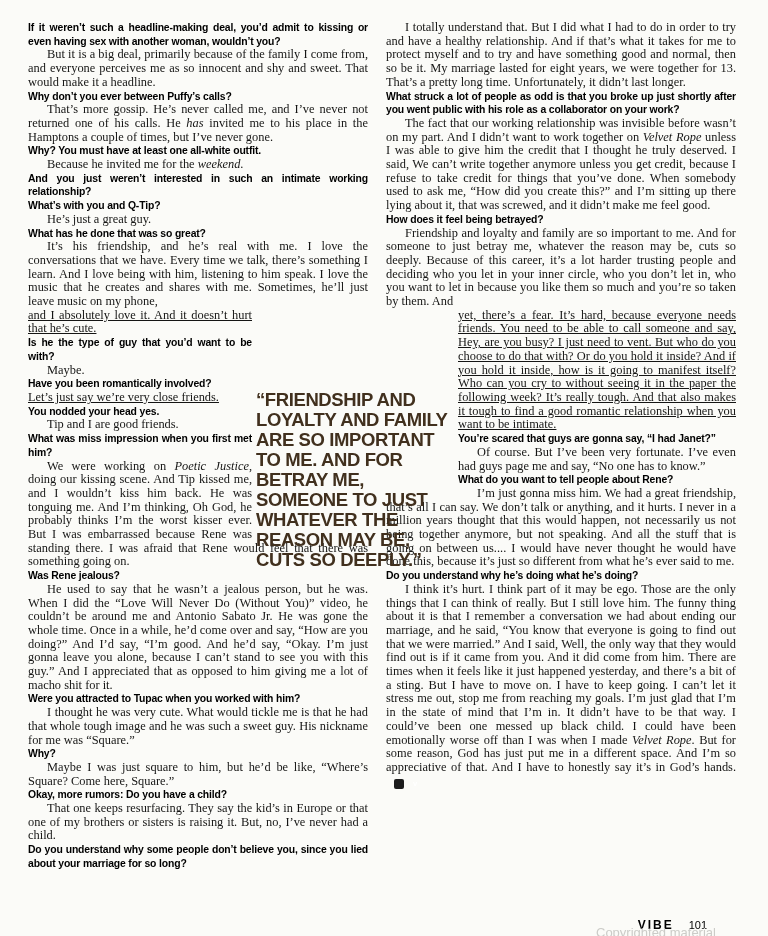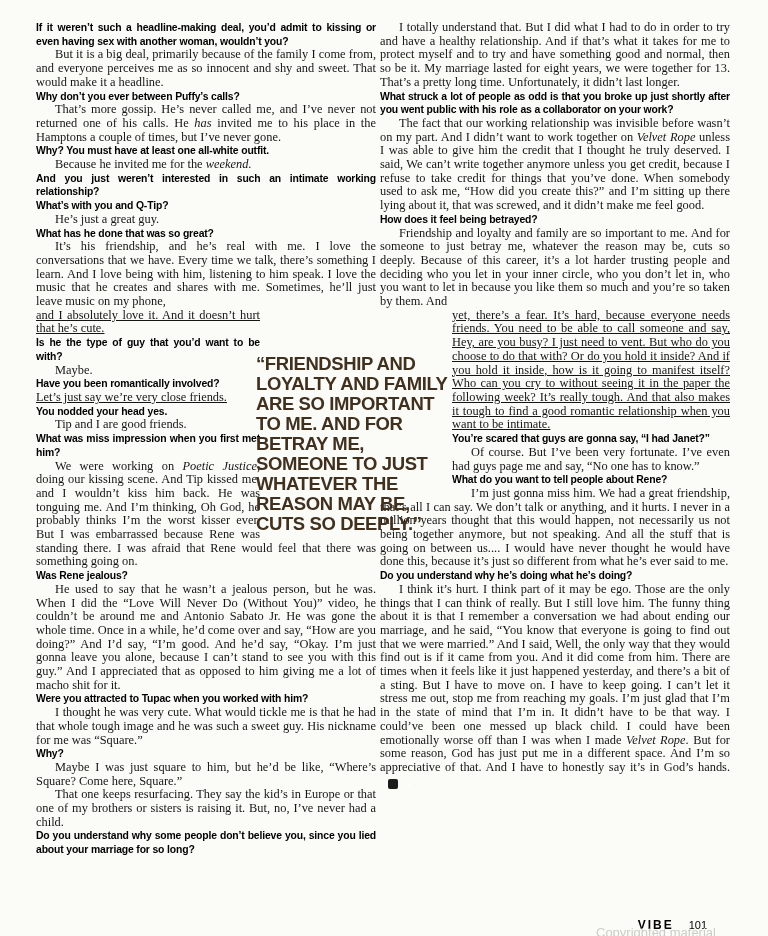--- a/index.html
+++ b/index.html
@@ -3,40 +3,40 @@
 <meta charset="utf-8">
 <style>
   * { margin:0; padding:0; box-sizing:border-box; }
   html,body { background:#ffffff; }
   body { width:768px; height:936px; overflow:hidden; }
   .page {
     position:relative; width:768px; height:936px;
     background:#fbfbf8; overflow:hidden;
   }
   .columns {
-    position:absolute; left:36px; top:21px; width:712px;
-    display:flex; gap:4px;
+    position:absolute; left:28px; top:21px; width:712px;
+    display:flex; gap:18px;
   }
   .col-left  { width:340px; }
   .col-right { width:350px; }
   p.q {
     font-family:"Liberation Sans", sans-serif; font-weight:700;
     font-size:10.4px; line-height:13.7px; letter-spacing:-0.15px;
     color:#000; text-align:justify;
   }
   p.a {
     font-family:"Liberation Serif", serif;
     font-size:12.4px; line-height:13.7px; color:#151514;
     text-align:justify; text-indent:19px;
   }
   p.a.no-indent { text-indent:0;text-decoration:underline; }
   .wrap-spacer-left  { float:right; width:116px; height:224px; }
   .wrap-spacer-right { float:left;  width:72px;  height:190px; }
   .pull-quote {
-    position:absolute; left:256px; top:354px; width:232px;
+    position:absolute; left:256px; top:390px; width:232px;
     font-family:"Liberation Sans", sans-serif; font-weight:700;
     font-size:18.5px; line-height:20px; letter-spacing:-0.4px;
     color:#41301e; text-align:left;
   }
   .pull-quote .pq-line { white-space:nowrap; }
   .endmark {
     display:inline-block; width:10px; height:10px; background:#1c1c1c;
     color:#fff; font-family:"Liberation Sans", sans-serif; font-weight:700;
     font-size:7.5px; line-height:10px; text-align:center; border-radius:2px;
     margin-left:8px; vertical-align:-1px;
@@ -84,20 +84,21 @@
         <p class="q">You nodded your head yes.</p>
         <p class="a">Tip and I are good friends.</p>
         <p class="q">What was miss impression when you first met him?</p>
         <p class="a">We were working on <i>Poetic Justice</i>, doing our kissing scene. And Tip kissed me, and I wouldn’t kiss him back. He was tonguing me. And I’m thinking, Oh God, he probably thinks I’m the worst kisser ever. But I was embarrassed because Rene was standing there. I was afraid that Rene would feel that there was something going on.</p>
         <p class="q">Was Rene jealous?</p>
         <p class="a">He used to say that he wasn’t a jealous person, but he was. When I did the “Love Will Never Do (Without You)” video, he couldn’t be around me and Antonio Sabato Jr. He was gone the whole time. Once in a while, he’d come over and say, “How are you doing?” And I’d say, “I’m good. And he’d say, “Okay. I’m just gonna leave you alone, because I can’t stand to see you with this guy.” And I appreciated that as opposed to him giving me a lot of macho shit for it.</p>
         <p class="q">Were you attracted to Tupac when you worked with him?</p>
         <p class="a">I thought he was very cute. What would tickle me is that he had that whole tough image and he was such a sweet guy. His nickname for me was “Square.”</p>
         <p class="q">Why?</p>
         <p class="a">Maybe I was just square to him, but he’d be like, “Where’s Square? Come here, Square.”</p>
+        <p class="q">Okay, more rumors: Do you have a child?</p>
         <p class="a">That one keeps resurfacing. They say the kid’s in Europe or that one of my brothers or sisters is raising it. But, no, I’ve never had a child.</p>
         <p class="q">Do you understand why some people don’t believe you, since you lied about your marriage for so long?</p>
       </div>
     <div class="col-right" id="col-right">
         <p class="a">I totally understand that. But I did what I had to do in order to try and have a healthy relationship. And if that’s what it takes for me to protect myself and to try and have something good and normal, then so be it. My marriage lasted for eight years, we were together for 13. That’s a pretty long time. Unfortunately, it didn’t last longer.</p>
         <p class="q">What struck a lot of people as odd is that you broke up just shortly after you went public with his role as a collaborator on your work?</p>
         <p class="a">The fact that our working relationship was invisible before wasn’t on my part. And I didn’t want to work together on <i>Velvet Rope</i> unless I was able to give him the credit that I thought he truly deserved. I said, We can’t write together anymore unless you get credit, because I refuse to take credit for things that you’ve done. When somebody used to ask me, “How did you create this?” and I’m sitting up there lying about it, that was screwed, and it didn’t make me feel good.</p>
         <p class="q">How does it feel being betrayed?</p>
         <p class="a">Friendship and loyalty and family are so important to me. And for someone to just betray me, whatever the reason may be, cuts so deeply. Because of this career, it’s a lot harder trusting people and deciding who you let in your inner circle, who you don’t let in, who you want to let in because you like them so much and you’re so taken by them. And </p>
         <div class="wrap-spacer-right"></div>

